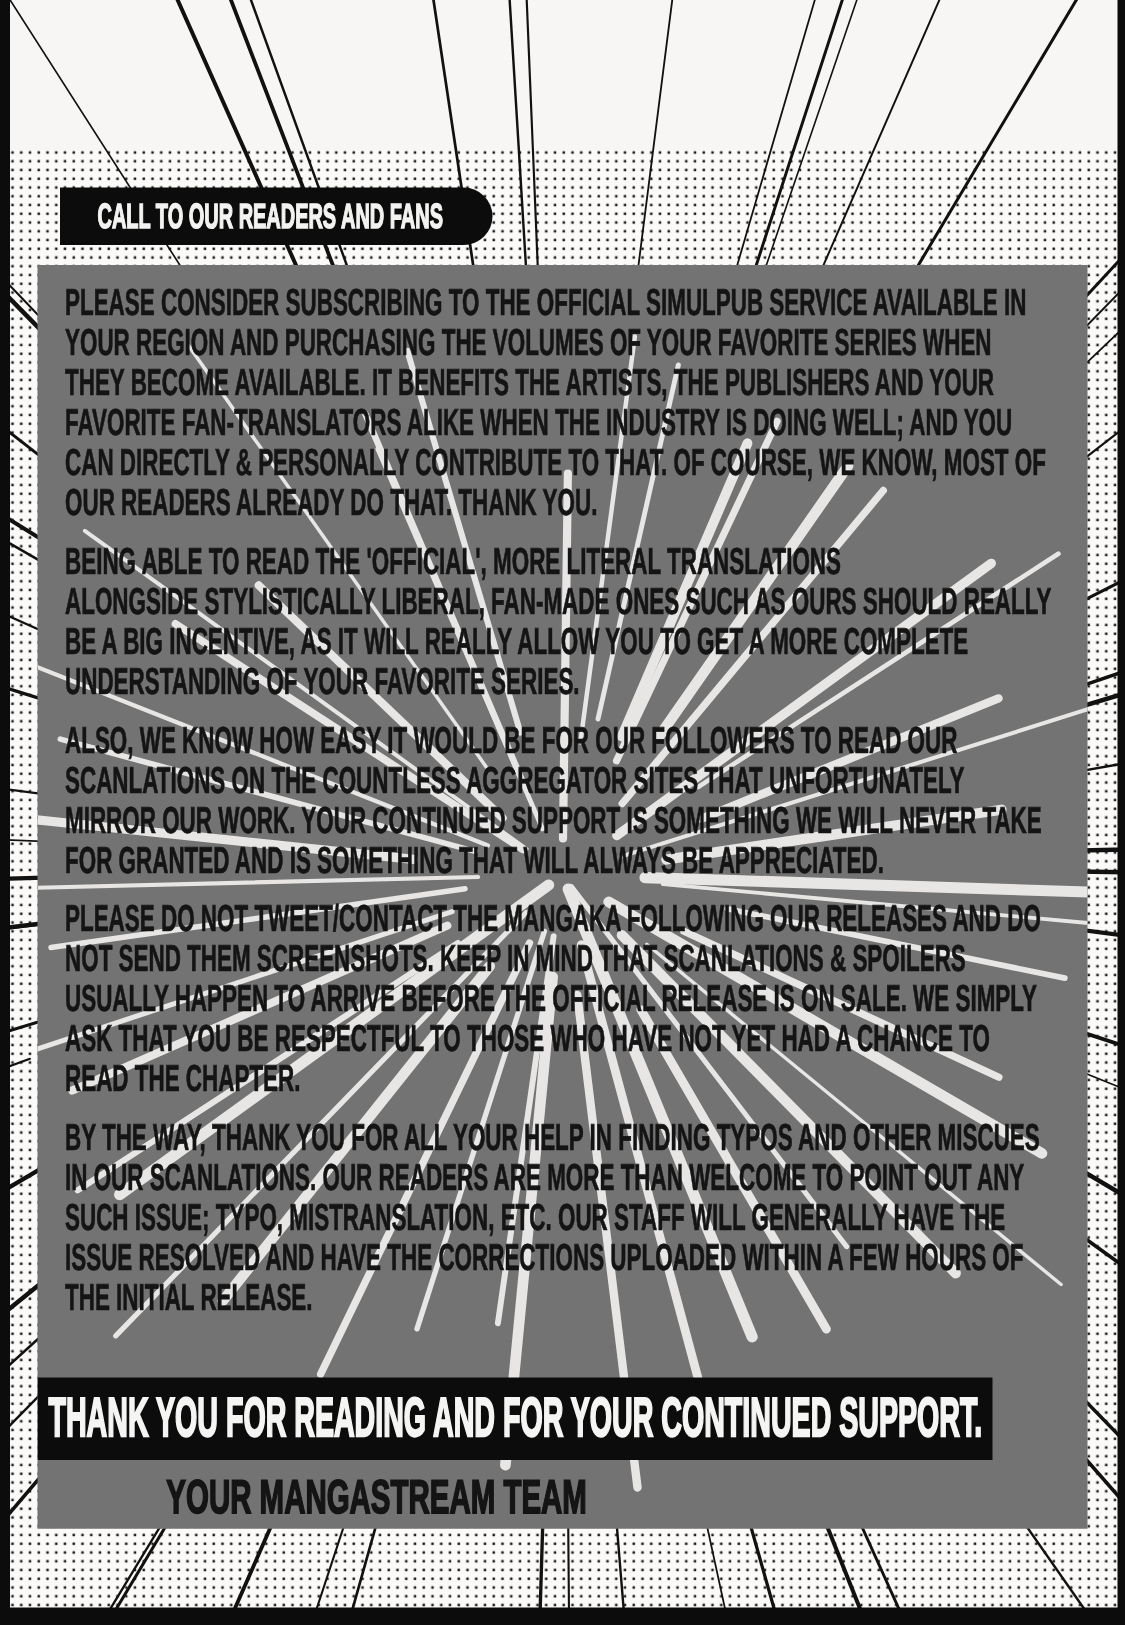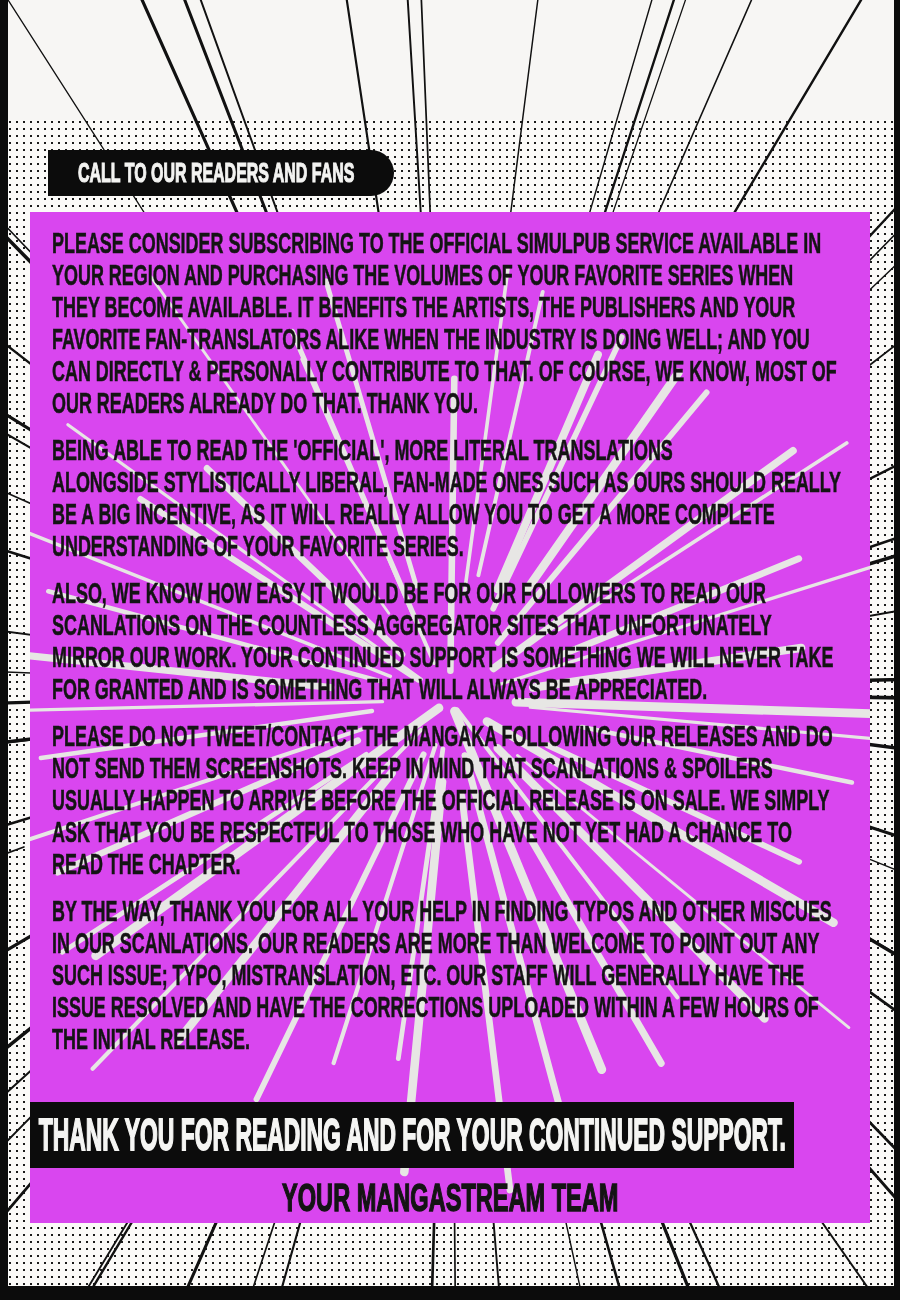--- a/index.html
+++ b/index.html
@@ -38,21 +38,21 @@
   .ribbon .ribbon-label{
     display:inline-block;white-space:nowrap;
     font-size:28px;font-weight:bold;line-height:30px;
     color:#f3f3f1;-webkit-text-stroke:1.2px #f3f3f1;
     transform:scaleX(0.57);transform-origin:left center;
   }
 
   
   .panel{
     position:absolute;left:30px;top:212px;width:840px;height:1011px;
-    background:#d946ef;z-index:2;overflow:hidden;
+    background:#737373;z-index:2;overflow:hidden;
   }
   .panel-burst{position:absolute;inset:0;z-index:0;}
   .notice{
     position:relative;z-index:1;
     padding:15px 0 0 22px;
   }
   .para{
     width:1320px;                 
     transform:scaleX(0.598);
     transform-origin:left top;
@@ -70,21 +70,21 @@
     display:flex;align-items:center;justify-content:center;
   }
   .footer-bar .thanks{
     display:inline-block;white-space:nowrap;
     font-size:44px;font-weight:bold;line-height:50px;
     color:#f5f5f3;-webkit-text-stroke:1.8px #f5f5f3;
     transform:scaleX(0.52);transform-origin:center center;
   }
   .team-line{
     position:absolute;left:0;top:964px;width:840px;z-index:1;
-    text-align:center;
+    text-align:left;
   }
   .team-line .team{
     display:inline-block;white-space:nowrap;
     font-size:38px;font-weight:bold;line-height:44px;
     color:#141414;-webkit-text-stroke:1.4px #141414;
     transform:scaleX(0.62);transform-origin:center center;
   }
 </style>
 </head>
 <body>

